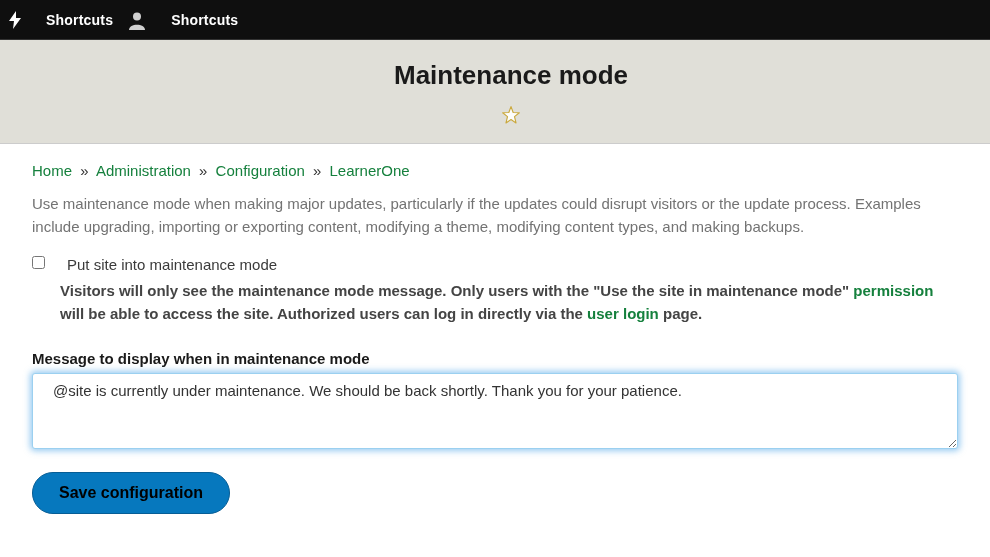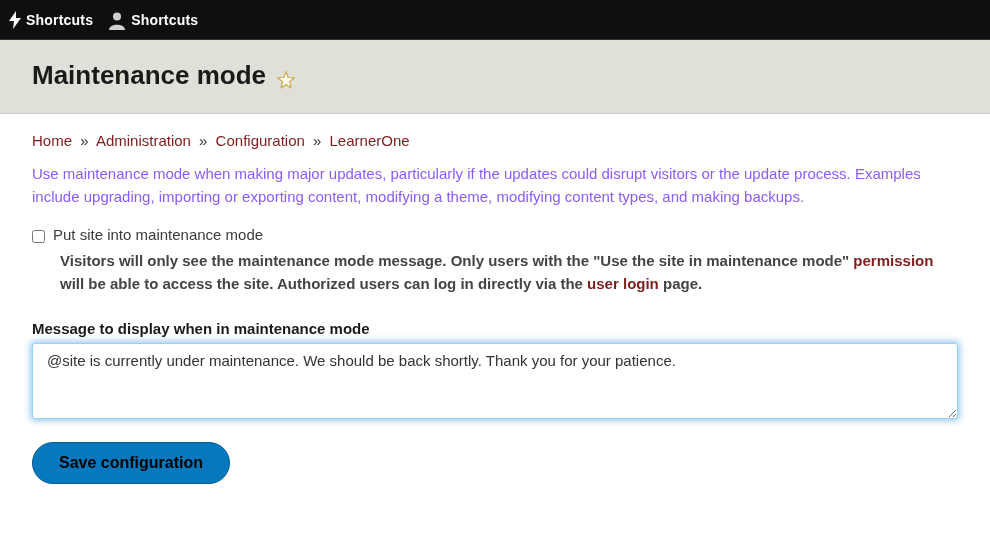--- a/index.html
+++ b/index.html
@@ -17,72 +17,73 @@
     height: 40px;
     display: flex;
     align-items: center;
     padding: 0 8px;
     gap: 14px;
     border-bottom: 1px solid #333;
   }
   .toolbar .item {
     display: flex;
     align-items: center;
-    gap: 4px;
+    gap: 24px;
     font-weight: bold;
     font-size: 14px;
     letter-spacing: .2px;
     cursor: pointer;
   }
   .toolbar svg { display: block; }
   .hdr {
     background: #e0dfd8;
     padding: 20px 0 22px 32px;
     border-bottom: 1px solid #ccc;
   }
   .hdr h1 {
     margin: 0;
     font-size: 26px;
     font-weight: bold;
     color: #1a1a1a;
     display: flex;
     align-items: center;
     gap: 10px;
+    flex-direction: column;
   }
   .star {
     display: inline-block;
     width: 20px; height: 20px;
     cursor: pointer;
   }
   .main { padding: 18px 32px 28px 32px; }
   .breadcrumb { margin-bottom: 14px; font-size: 15px; }
-  .breadcrumb a, a.link { color: #7f1d1d; text-decoration: none; }
+  .breadcrumb a, a.link { color: #15803d; text-decoration: none; }
   .sep { color: #333; margin: 0 4px; }
-  .intro { font-size: 15px; line-height: 1.5; margin-bottom: 18px; color:#8b5cf6; }
+  .intro { font-size: 15px; line-height: 1.5; margin-bottom: 18px; color:#737373; }
   .form-item { margin-bottom: 14px; }
-  .chk-line { display: flex; align-items: flex-end; gap: 6px; font-size:15px; }
+  .chk-line { display: flex; align-items: flex-start; gap: 20px; font-size:15px; }
   .chk-line input { margin:0 2px 0 0; }
   .desc {
     margin: 6px 0 0 28px;
     font-size: 15px;
     line-height: 1.55;
     color: #444;
     font-weight: bold;
   }
   label.fld-label {
     display: block;
     font-weight: bold;
     font-size: 15px;
     margin: 24px 0 6px 0;
     color: #1a1a1a;
   }
   textarea {
     width: 100%;
     height: 76px;
-    padding: 8px 14px;
+    padding: 8px 20px;
     font-family: inherit;
     font-size: 15px;
     color: #333;
     border: 1px solid #9bd0f0;
     border-radius: 3px;
     outline: none;
     box-shadow: 0 0 6px 2px rgba(70,160,230,.55);
     resize: both;
   }
   .btn {

